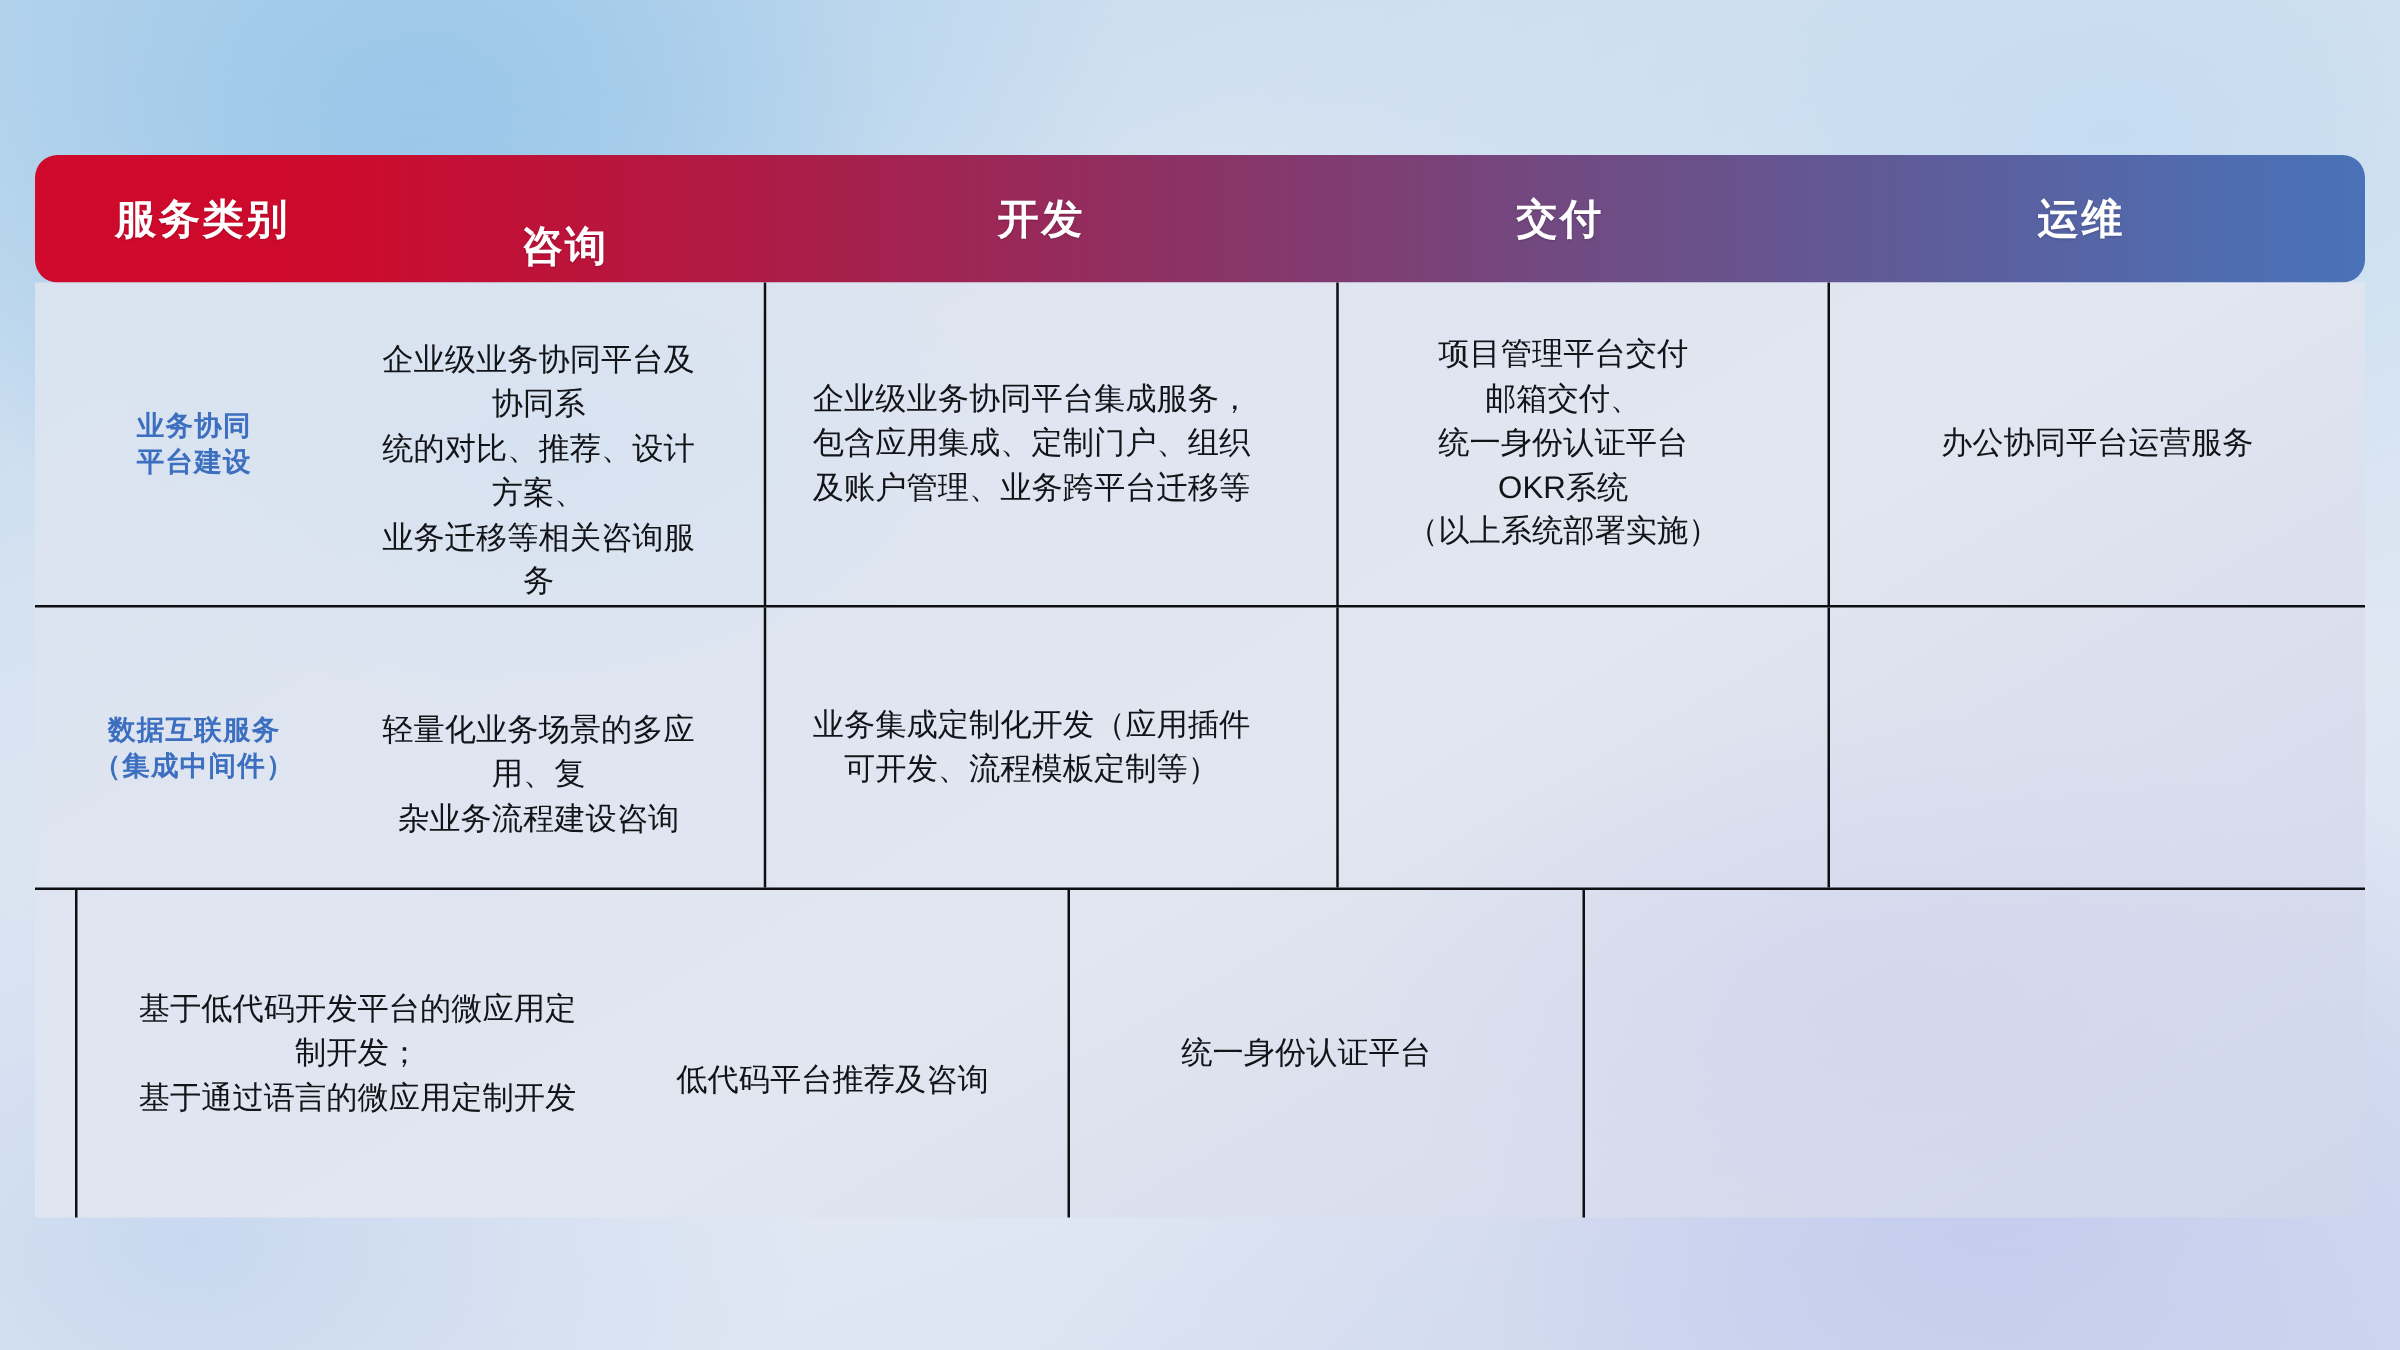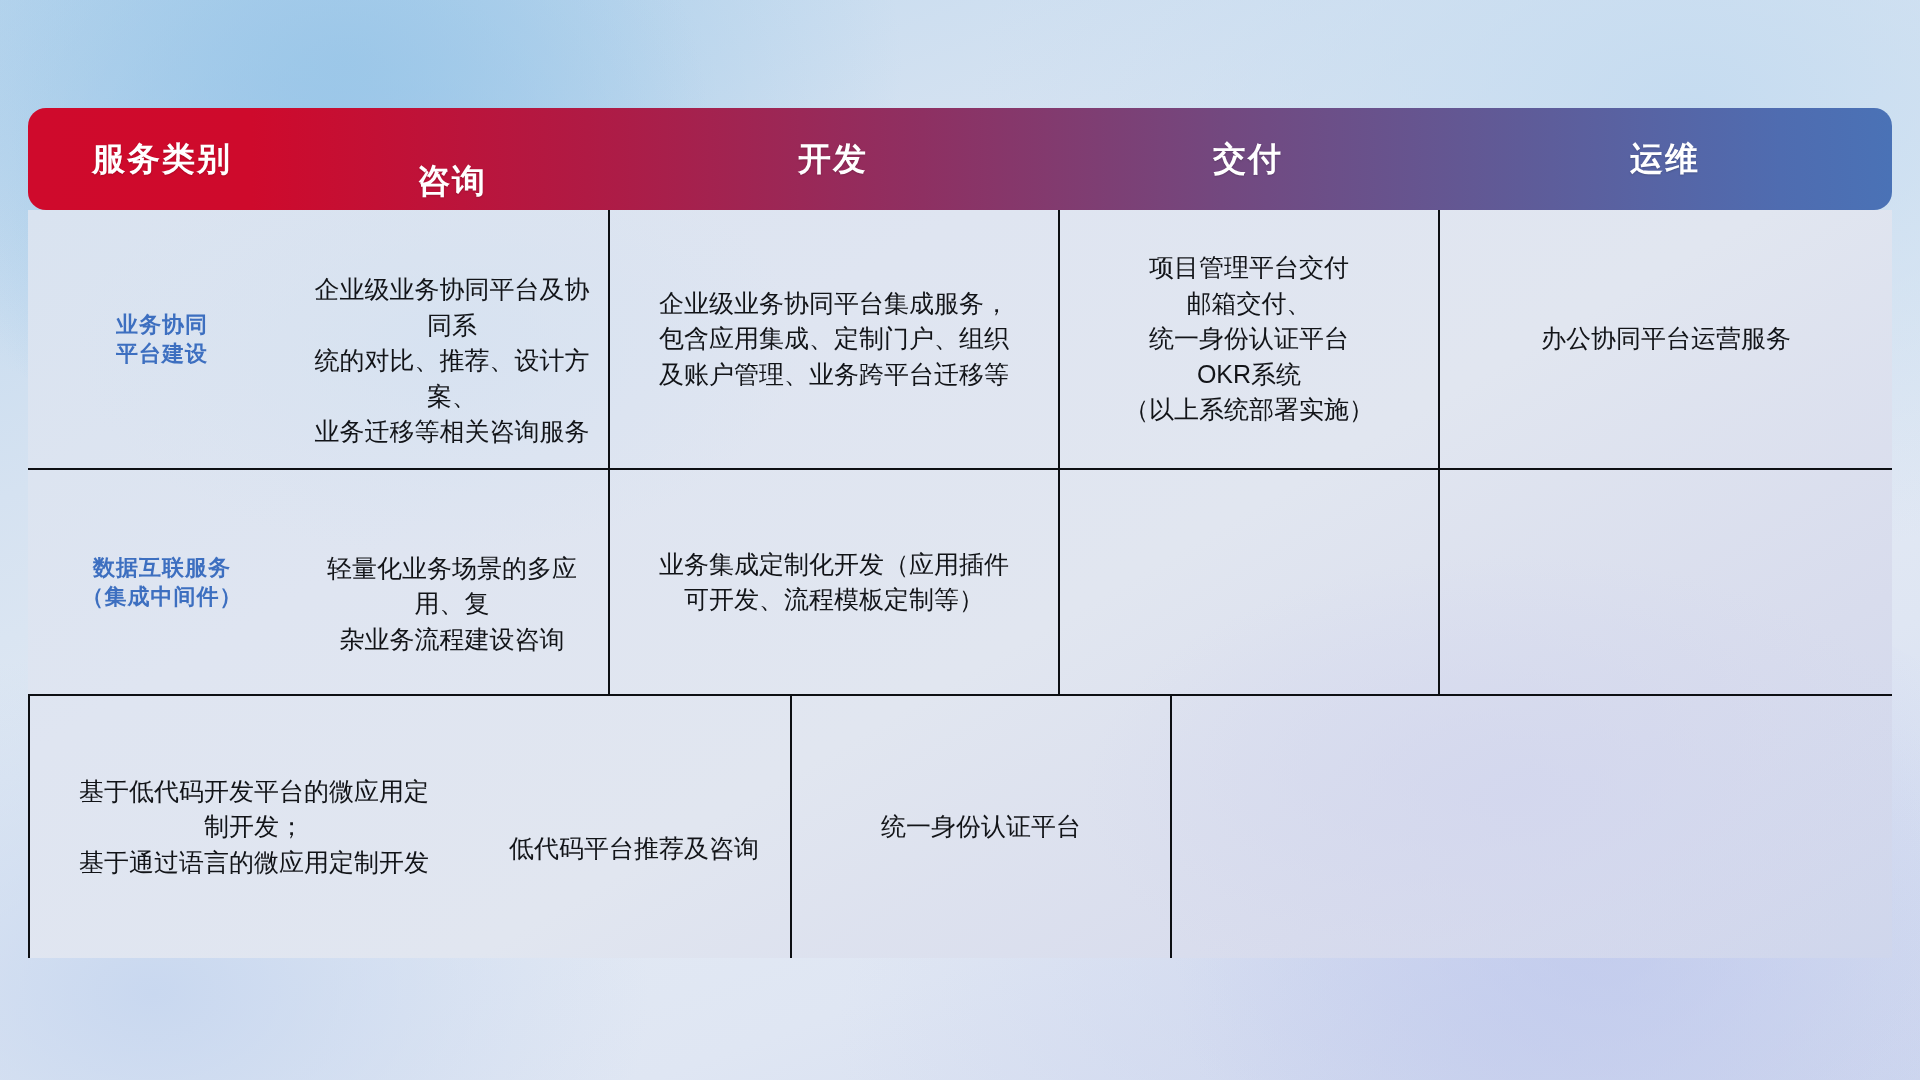--- a/index.html
+++ b/index.html
@@ -37,21 +37,21 @@
     position: absolute; right: -180px; bottom: -200px;
     width: 1000px; height: 700px; border-radius: 50%;
     background: radial-gradient(circle at 50% 50%, rgba(186,196,236,0.60) 0%, rgba(186,196,236,0) 70%);
     pointer-events: none;
   }
 
   
   .table-wrap {
     position: absolute;
     left: 28px;
-    top: 108px;
+    top: 124px;
     width: 1864px;
   }
 
   .hdr {
     display: flex;
     height: 102px;
     border-radius: 18px;
     overflow: hidden;
     background: linear-gradient(90deg, #cf0a2c 0%, #ce0a2c 12%, #b01a44 30%, #8e3062 48%, #73487f 64%, #5f5b98 80%, #4f6cb0 94%, #4a72b6 100%);
   }
@@ -85,21 +85,21 @@
     align-items: center;
     justify-content: center;
     padding: 16px 18px;
     color: #121418;
     font-size: 25px;
     line-height: 1.42;
     text-align: center;
     white-space: pre-line;
   }
   
-  .cell.vsep { border-left: 2px solid #0d0f13; }
+  .cell.vsep { border-left: 2px solid #0d0f13; margin-left: 32px; }
 
   .cat {
     color: #3d6fc0;
     font-size: 22px;
     font-weight: bold;
     line-height: 1.34;
     letter-spacing: 1px;
     white-space: pre-line;
   }
 

